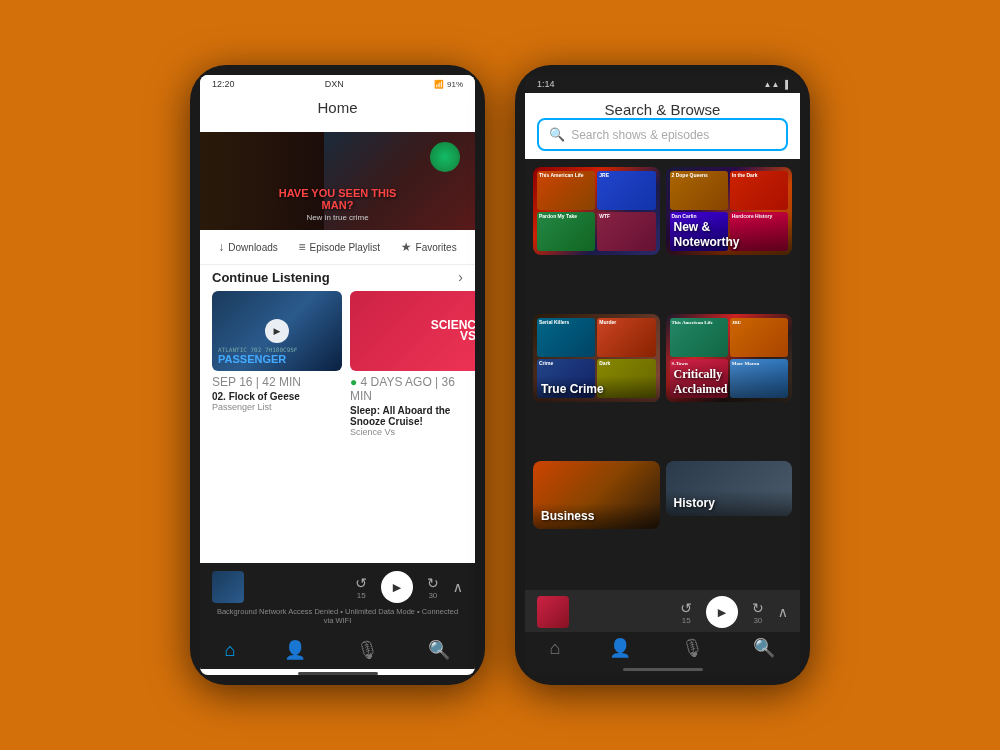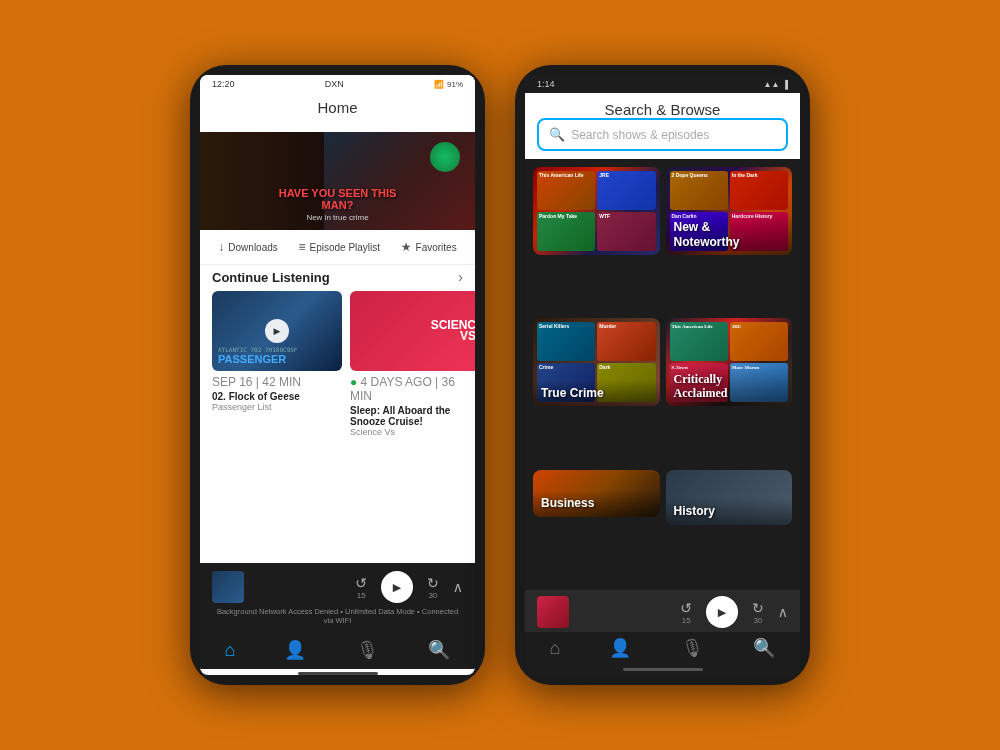--- a/index.html
+++ b/index.html
@@ -724,21 +724,21 @@
               </div>
             <div class="mini-cover mc16">
                 <div class="mini-cover-text">Marc Maron</div>
               </div>
           </div>
           <div class="category-overlay">
             <div class="category-label">Critically<br>Acclaimed</div>
           </div>
         </div>
 
-        <div class="category-card cat-bg-business" style="height:47px;">
+        <div class="category-card cat-bg-business" style="height:68px;">
           <div class="category-overlay">
             <div class="category-label">Business</div>
           </div>
         </div>
 
         <div class="category-card cat-bg-history" style="height:55px;">
           <div class="category-overlay">
             <div class="category-label">History</div>
           </div>
         </div>

